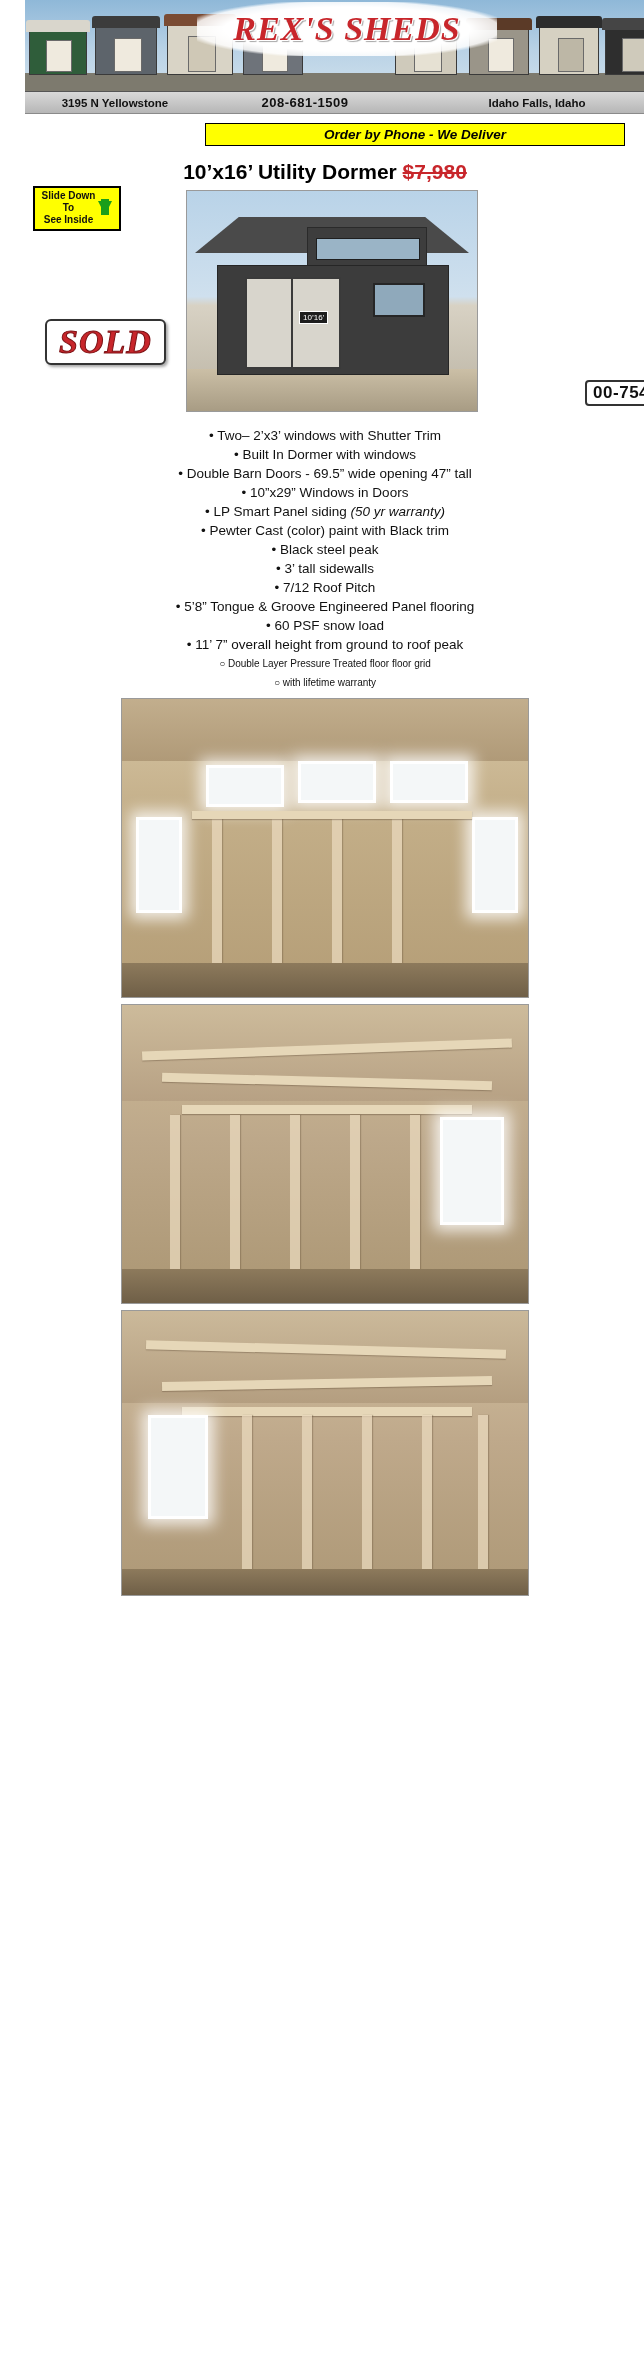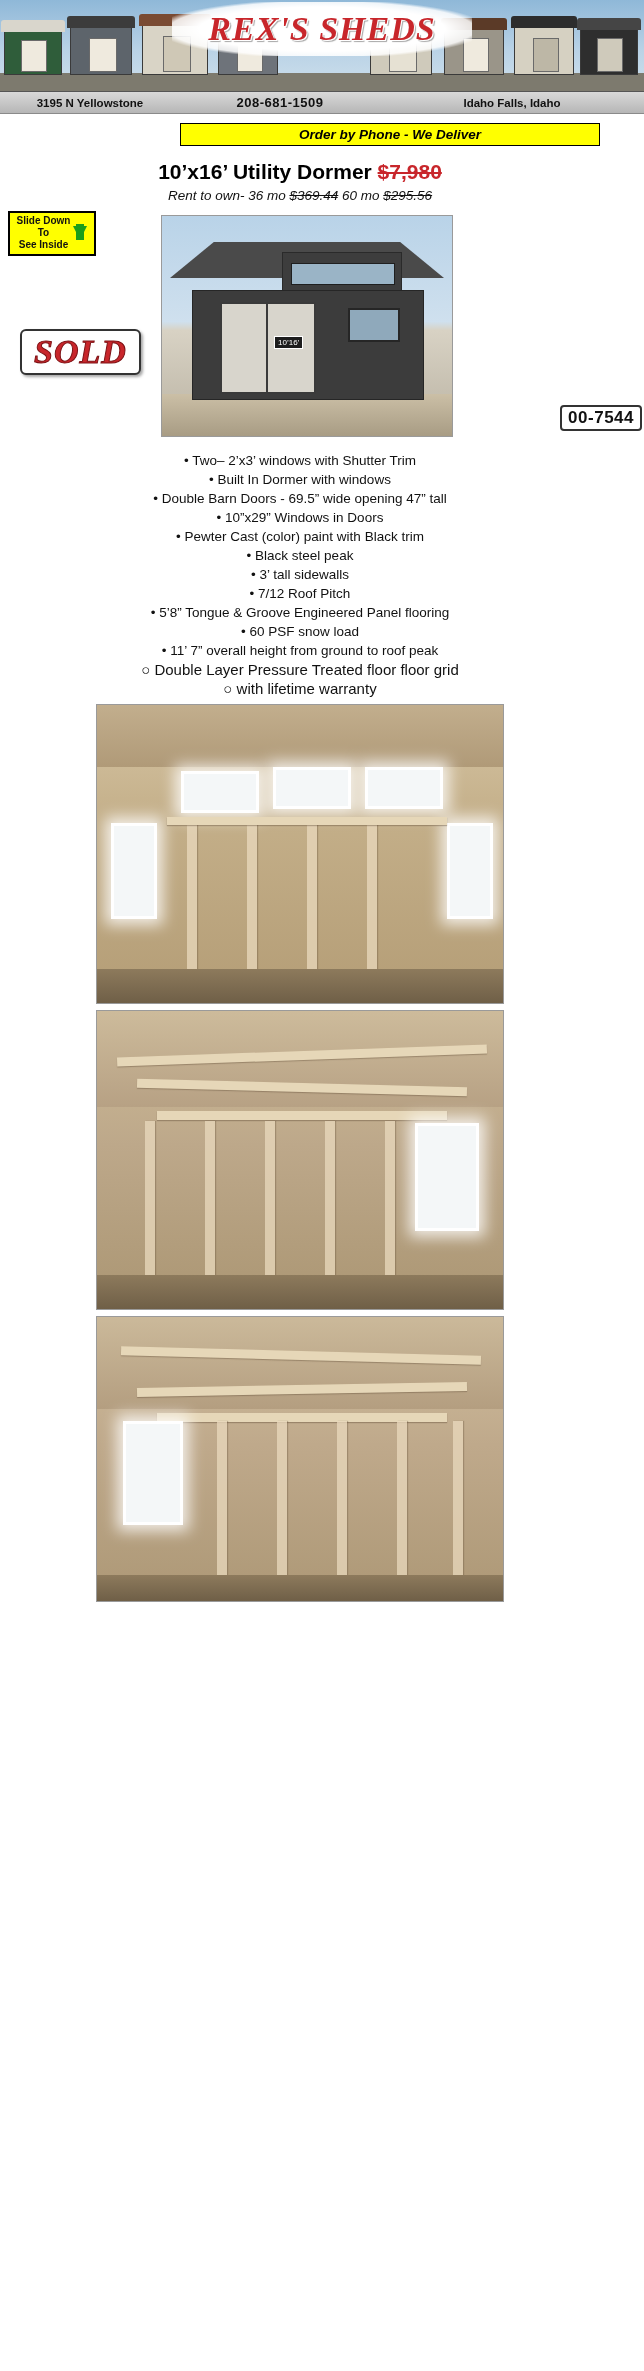--- a/index.html
+++ b/index.html
@@ -10,20 +10,21 @@
   }
   body {
     width: 644px;
     font-family: "Liberation Sans", sans-serif;
     color: #111;
   }
   .page {
     width: 600px;
     position: relative;
     background: #fff;
+    margin-left: 25px;
   }
 
   
   .banner {
     position: relative;
     width: 644px;
     height: 92px;
     overflow: hidden;
     background: linear-gradient(#8fb8d8 0%, #b9d2e6 55%, #cfe0ec 100%);
     border-bottom: 1px solid #555;
@@ -237,21 +238,21 @@
     content: "";
     position: absolute;
     left: -4px; top: -16px;
     width: 8px; height: 16px;
     background: #1a9e1a;
   }
 
   .sold {
     position: absolute;
     left: 20px;
-    top: 120px;
+    top: 135px;
     background: #fff;
     border: 2px solid #333;
     border-radius: 6px;
     padding: 2px 12px;
     box-shadow: 2px 2px 3px rgba(0,0,0,.35);
   }
   .sold span {
     font-family: "Liberation Serif", serif;
     font-weight: bold;
     font-style: italic;
@@ -279,21 +280,21 @@
     padding: 0;
     list-style: none;
     text-align: center;
   }
   .specs li {
     font-size: 13.5px;
     line-height: 19px;
     color: #111;
     white-space: nowrap;
   }
-  .specs li.small { font-size: 15px; }
+  .specs li.small { font-size: 10px; }
   .specs li .it { font-style: italic; }
 
   
   .interior {
     width: 408px;
     height: 300px;
     margin: 6px auto 0 auto;
     border: 1px solid #9a9a9a;
     position: relative;
     overflow: hidden;
@@ -386,23 +387,20 @@
     <div class="a2">208-681-1509</div>
     <div class="a3">Idaho Falls, Idaho</div>
   </div>
 
   <div class="orderbar-wrap">
     <div class="orderbar">Order by Phone - We Deliver</div>
   </div>
 
   <div class="title">
     <span>10’x16’ Utility Dormer </span><span class="price">$7,980</span>
-  </div>
-  <div class="rent">
-    <span>Rent to own-   36 mo </span><span class="mo">$369.44</span><span>   60 mo </span><span class="mo">$295.56</span>
   </div>
 
   <div class="hero">
 
     <div class="slide-badge">
       <div>
         <span class="txt">Slide Down</span>
         <span class="txt">To</span>
         <span class="txt">See Inside</span>
       </div>
@@ -426,20 +424,21 @@
     </div>
 
     <div class="serial">00-7544</div>
   </div>
 
   <ul class="specs">
     <li><span>• Two– 2’x3’ windows with Shutter Trim</span></li>
     <li><span>• Built In Dormer with windows</span></li>
     <li><span>• Double Barn Doors - 69.5” wide opening 47” tall</span></li>
     <li><span>• 10”x29” Windows in Doors</span></li>
+    <li><span>• LP Smart Panel siding </span><span class="it">(50 yr warranty)</span></li>
     <li><span>• Pewter Cast (color) paint with Black trim</span></li>
     <li><span>• Black steel peak</span></li>
     <li><span>• 3’ tall sidewalls</span></li>
     <li><span>• 7/12 Roof Pitch</span></li>
     <li><span>• 5’8” Tongue &amp; Groove Engineered Panel flooring</span></li>
     <li><span>• 60 PSF snow load</span></li>
     <li><span>• 11’ 7” overall height from ground to roof peak</span></li>
     <li class="small"><span>○ Double Layer Pressure Treated floor floor grid</span></li>
     <li class="small"><span>○ with lifetime warranty</span></li>
   </ul>

